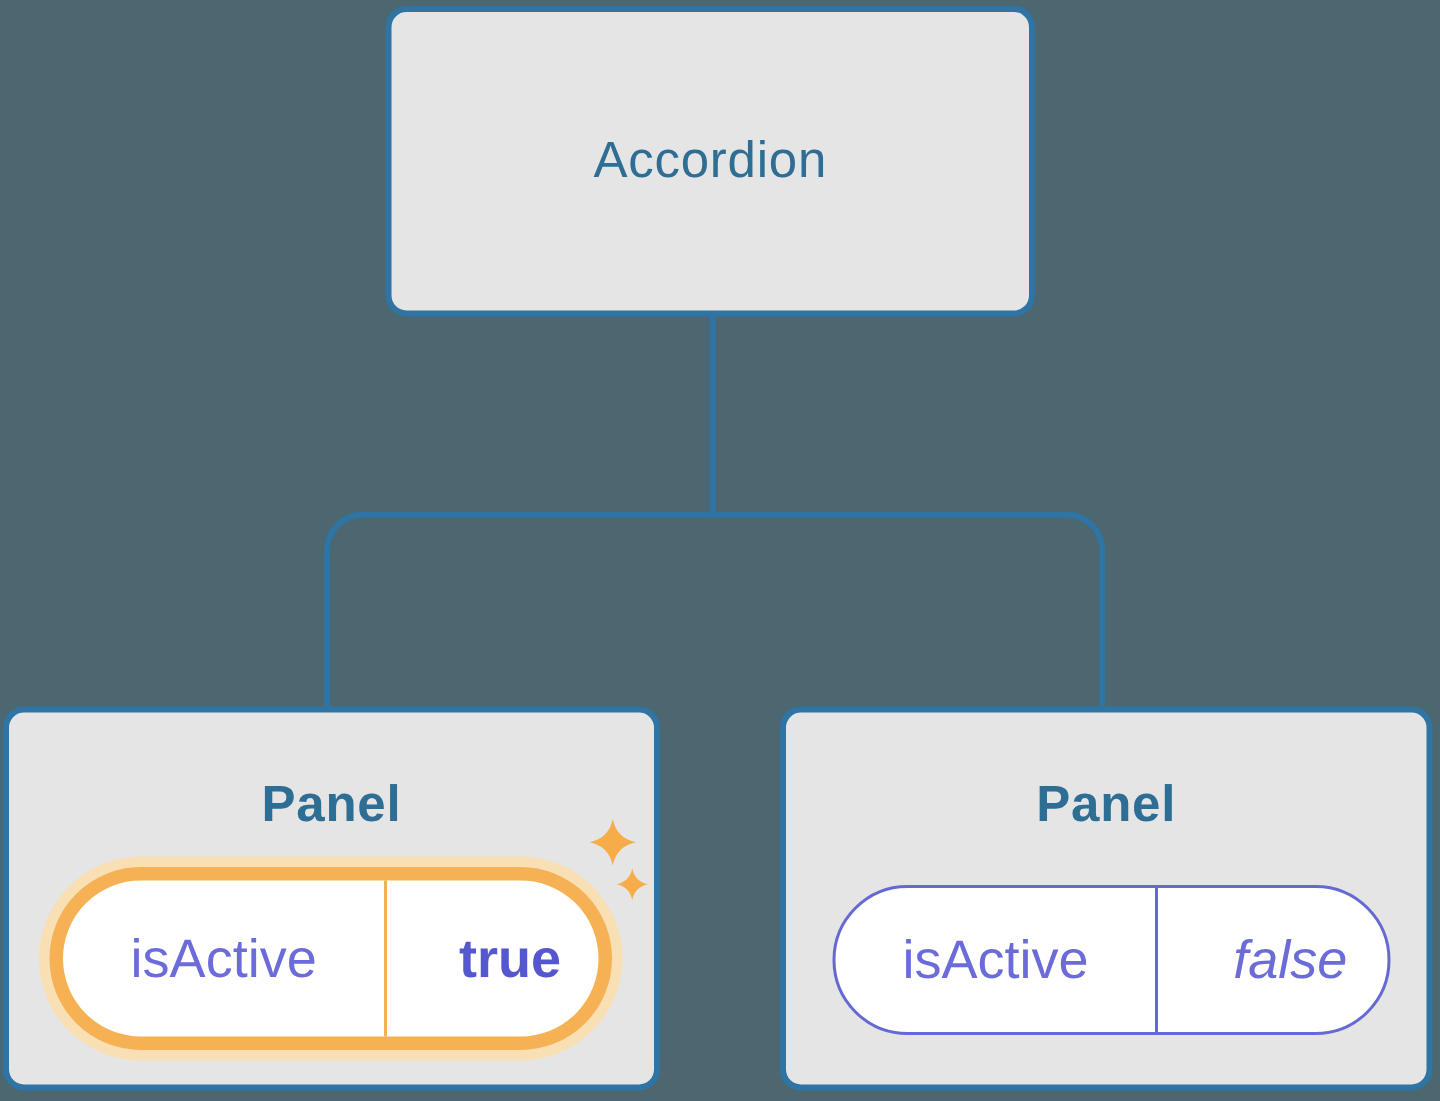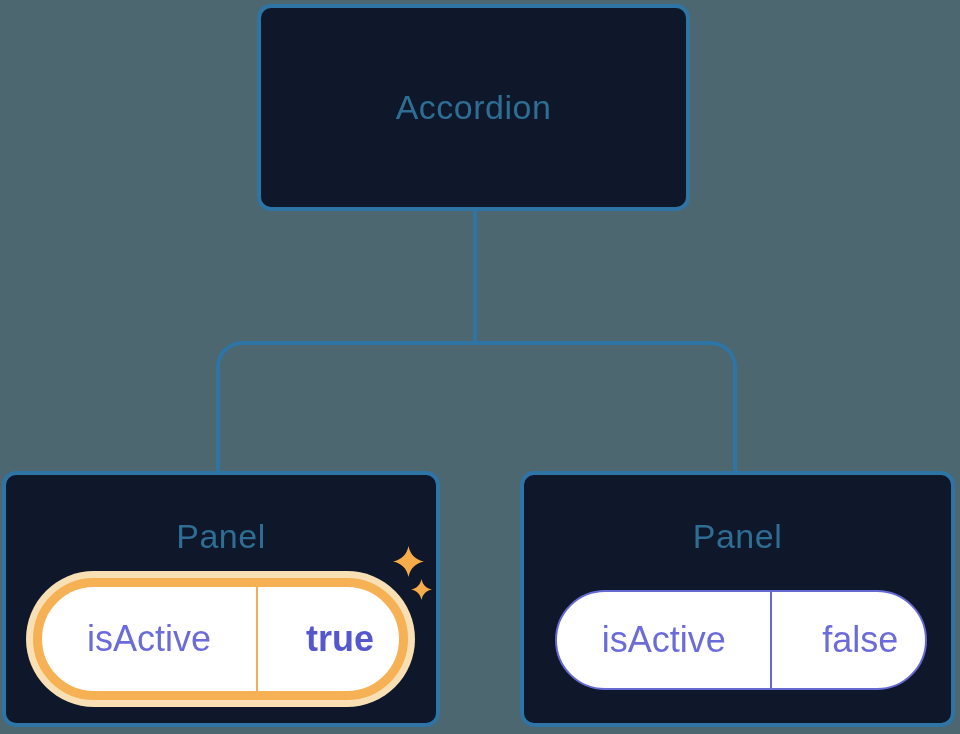--- a/index.html
+++ b/index.html
@@ -35,21 +35,21 @@
     border-top: 4px solid var(--line, #2E74A4);
     border-left: 4px solid var(--line, #2E74A4);
     border-right: 4px solid var(--line, #2E74A4);
     border-radius: 26px 26px 0 0;
   }
 
   
   .node {
     position: absolute;
     box-sizing: border-box;
-    background: #0f172a;
+    background: #e5e5e5;
     border: 4px solid var(--line, #2E74A4);
     border-radius: 14px;
     z-index: 1;
   }
   .node-accordion {
     left: 257px;
     top: 4px;
     width: 433px;
     height: 207px;
     display: flex;
@@ -66,21 +66,21 @@
   .node-panel-right { left: 520px; top: 471px; width: 435px; height: 256px; }
 
   .panel-title {
     position: absolute;
     left: 0;
     right: 0;
     top: 42px;
     text-align: center;
     color: var(--title, #2F6E94);
     font-size: 34px;
-    font-weight: 400;
+    font-weight: 700;
     letter-spacing: 0.5px;
   }
 
   
   .pill {
     position: absolute;
     box-sizing: border-box;
     display: flex;
     align-items: stretch;
     background: #FFFFFF;
@@ -115,21 +115,21 @@
     left: 31px;
     top: 115px;
     width: 372px;
     height: 100px;
     border: 2.5px solid var(--purpleBorder, #6569D4);
   }
   .pill-plain .pill-cell-prop {
     flex: 0 0 58%;
     border-right: 2.5px solid var(--purpleBorder, #6569D4);
   }
-  .pill-plain .pill-cell-value { flex: 1 1 auto; }
+  .pill-plain .pill-cell-value { flex: 1 1 auto; font-style: italic; }
 
   
   .sparkle {
     position: absolute;
     z-index: 3;
   }
   .sparkle-big   { left: 387px; top: 71px;  width: 31px; height: 31px; }
   .sparkle-small { left: 405px; top: 104px; width: 21px; height: 21px; }
   .sparkle svg { display: block; width: 100%; height: 100%; }
 </style>

